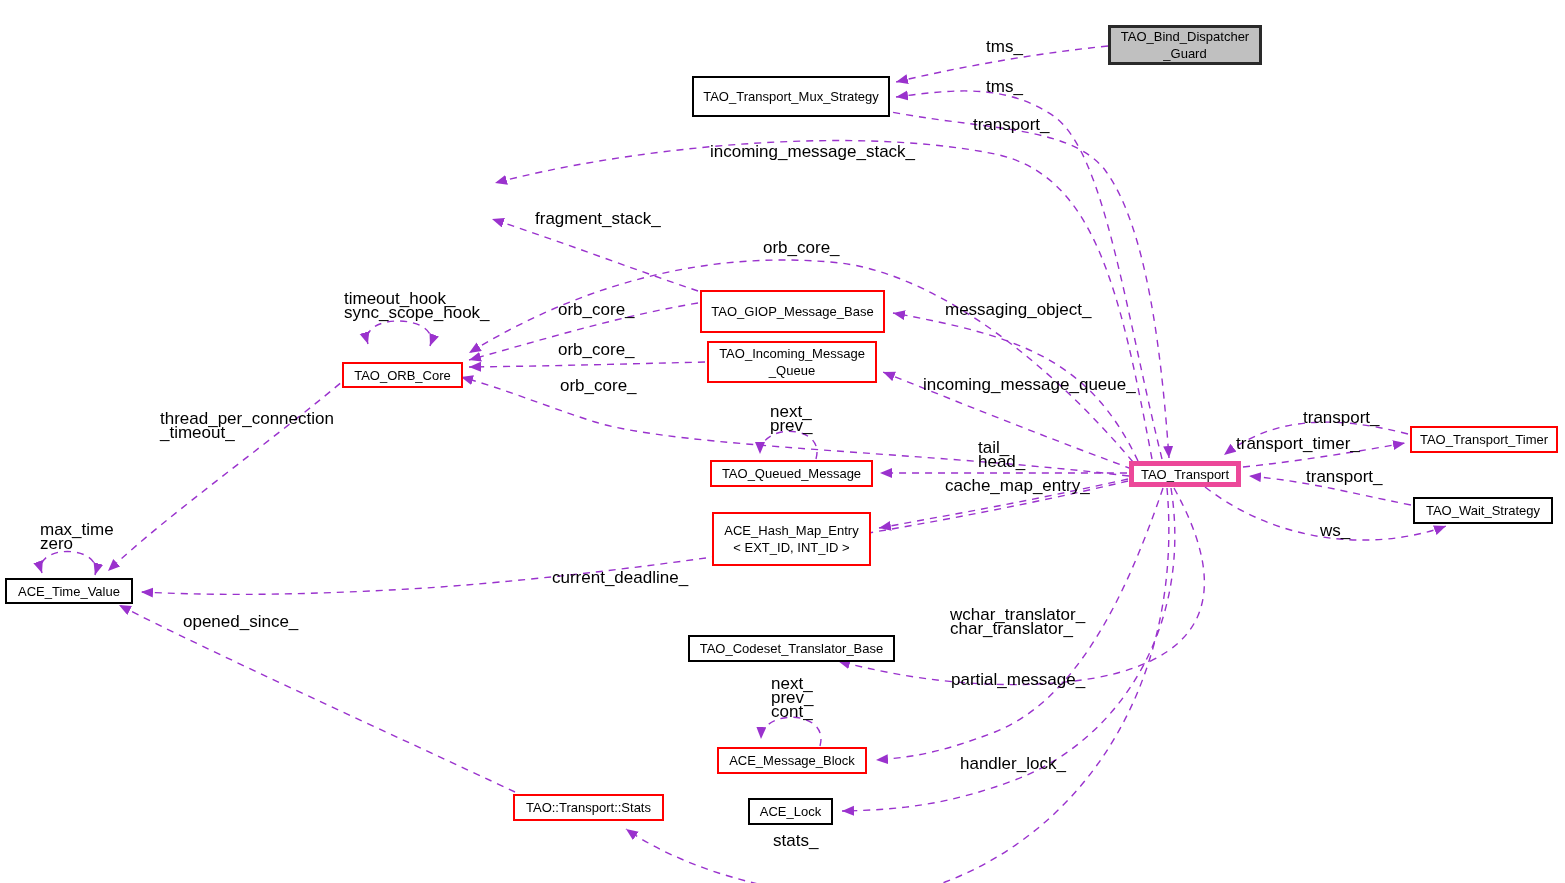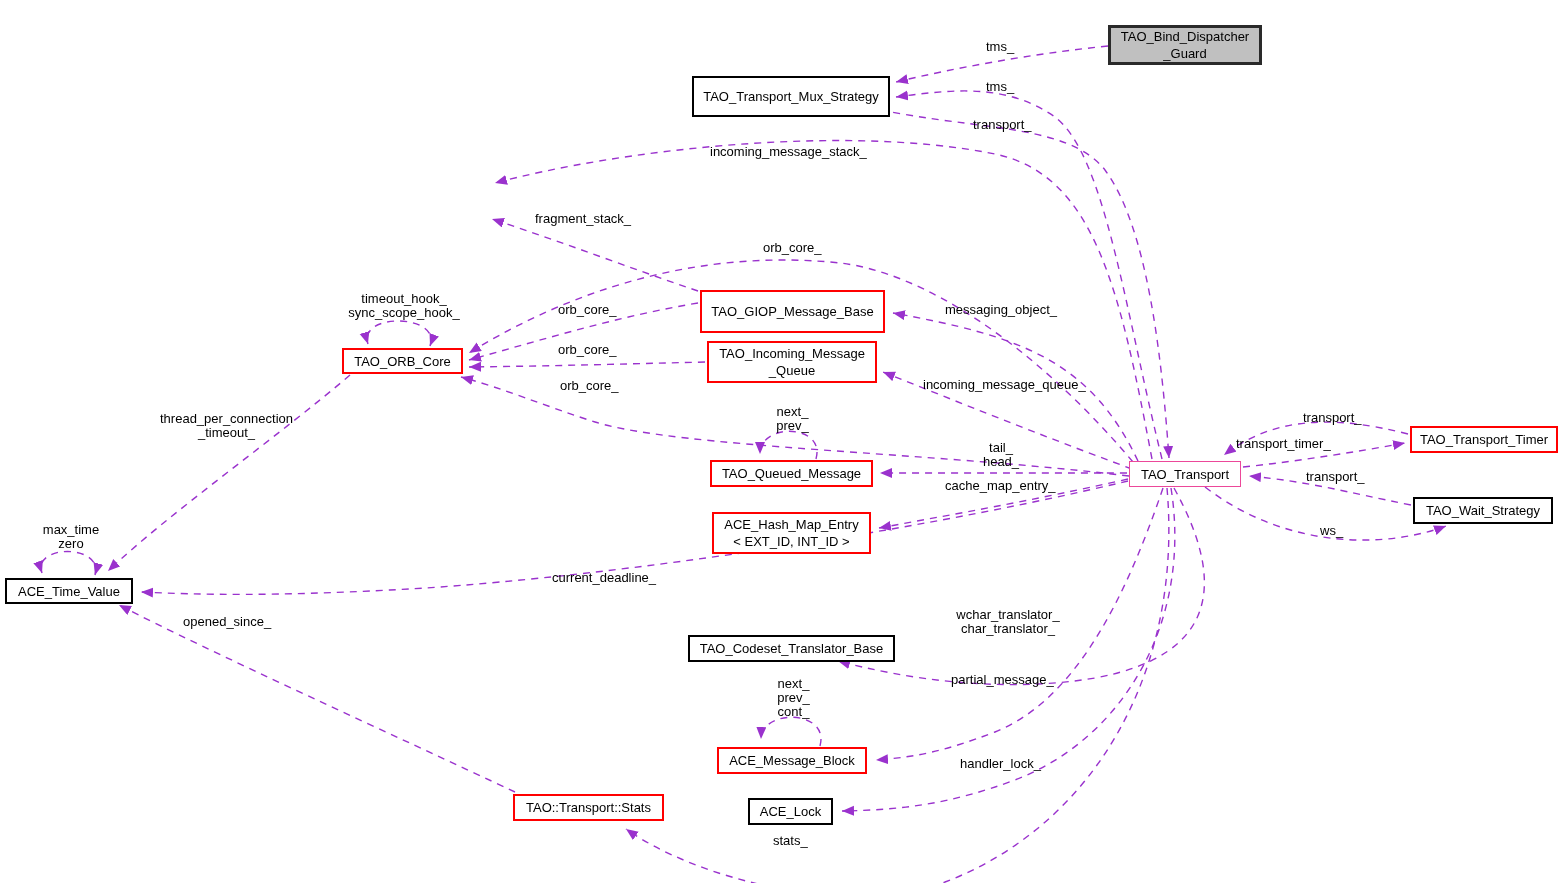--- a/index.html
+++ b/index.html
@@ -4,24 +4,24 @@
 <style>
   html,body{margin:0;padding:0;background:#ffffff;}
   #canvas{position:relative;width:1565px;height:883px;background:#ffffff;overflow:hidden;
           font-family:"Liberation Sans","DejaVu Sans",sans-serif;margin-top:20px;}
   #edges{position:absolute;left:0;top:0;width:1565px;height:883px;}
   .node{position:absolute;box-sizing:border-box;background:#ffffff;color:#000;
         display:flex;flex-direction:column;align-items:center;justify-content:center;
         font-size:13px;line-height:17px;text-align:center;white-space:nowrap;z-index:3;}
   .node.black{border:2px solid #000000;}
   .node.red{border:2px solid #ff0000;}
-  .node.main{border:1px solid #ec4899;}
+  .node.main{border:5px solid #ec4899;}
   .node.gray{border:3px solid #2a2a2a;background:#c0c0c0;}
-  .elabel{position:absolute;color:#000;font-size:13px;line-height:14px;white-space:nowrap;z-index:2;}
-  .elabel.center{text-align:center;}
+  .elabel{position:absolute;color:#000;font-size:17px;line-height:14px;white-space:nowrap;z-index:2;}
+  .elabel.center{}
 </style>
 </head>
 <body>
 
 <div id="canvas">
 
   <svg id="edges" width="1565" height="883" viewBox="0 0 1565 883" fill="none">
     <defs>
       <marker id="arr" markerUnits="userSpaceOnUse" markerWidth="14" markerHeight="12" refX="12" refY="5" orient="auto">
         <path d="M0,0 L12,5 L0,10 Z" fill="#9a32cd"></path>
@@ -62,34 +62,34 @@
     </g>
   </svg>
 
   <div class="node gray" style="left:1108px;top:5px;width:154px;height:40px">
     <div>TAO_Bind_Dispatcher</div>
     <div>_Guard</div>
   </div>
   <div class="node black" style="left:692px;top:56px;width:198px;height:41px">
     <div>TAO_Transport_Mux_Strategy</div>
   </div>
-  <div class="node red" style="left:342px;top:328px;width:121px;height:26px">
+  <div class="node red" style="left:342px;top:342px;width:121px;height:26px">
     <div>TAO_ORB_Core</div>
   </div>
   <div class="node red" style="left:700px;top:270px;width:185px;height:43px">
     <div>TAO_GIOP_Message_Base</div>
   </div>
   <div class="node red" style="left:707px;top:321px;width:170px;height:42px">
     <div>TAO_Incoming_Message</div>
     <div>_Queue</div>
   </div>
   <div class="node red" style="left:710px;top:440px;width:163px;height:27px">
     <div>TAO_Queued_Message</div>
   </div>
-  <div class="node red" style="left:712px;top:492px;width:159px;height:42px">
+  <div class="node red" style="left:712px;top:492px;width:159px;height:54px">
     <div>ACE_Hash_Map_Entry</div>
     <div>&lt; EXT_ID, INT_ID &gt;</div>
   </div>
   <div class="node main" style="left:1129px;top:441px;width:112px;height:26px">
     <div>TAO_Transport</div>
   </div>
   <div class="node red" style="left:1410px;top:406px;width:148px;height:27px">
     <div>TAO_Transport_Timer</div>
   </div>
   <div class="node black" style="left:1413px;top:477px;width:140px;height:27px">

